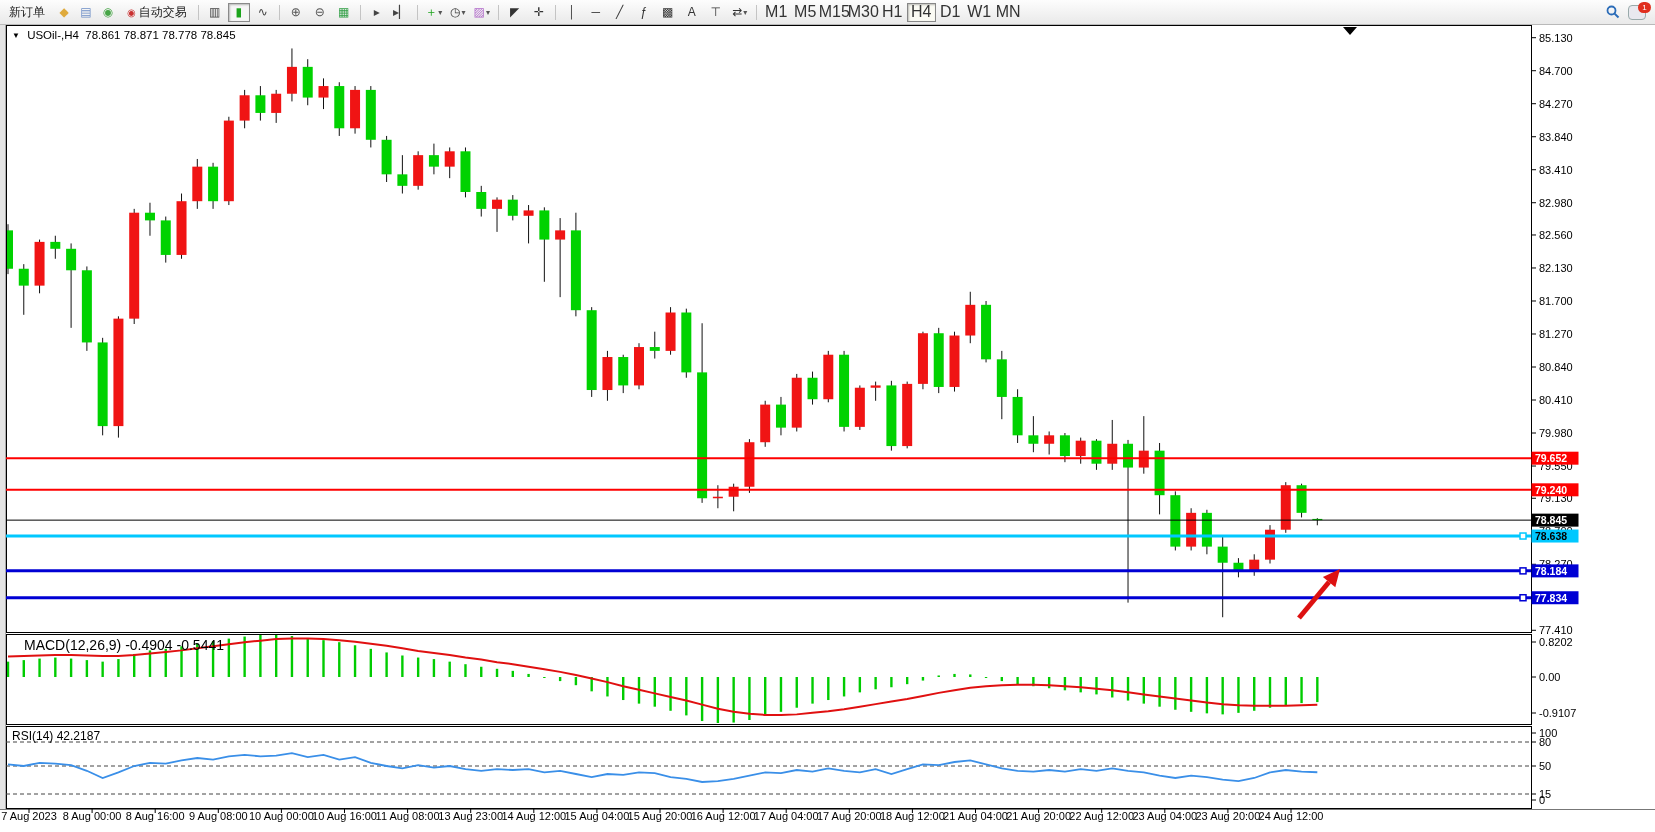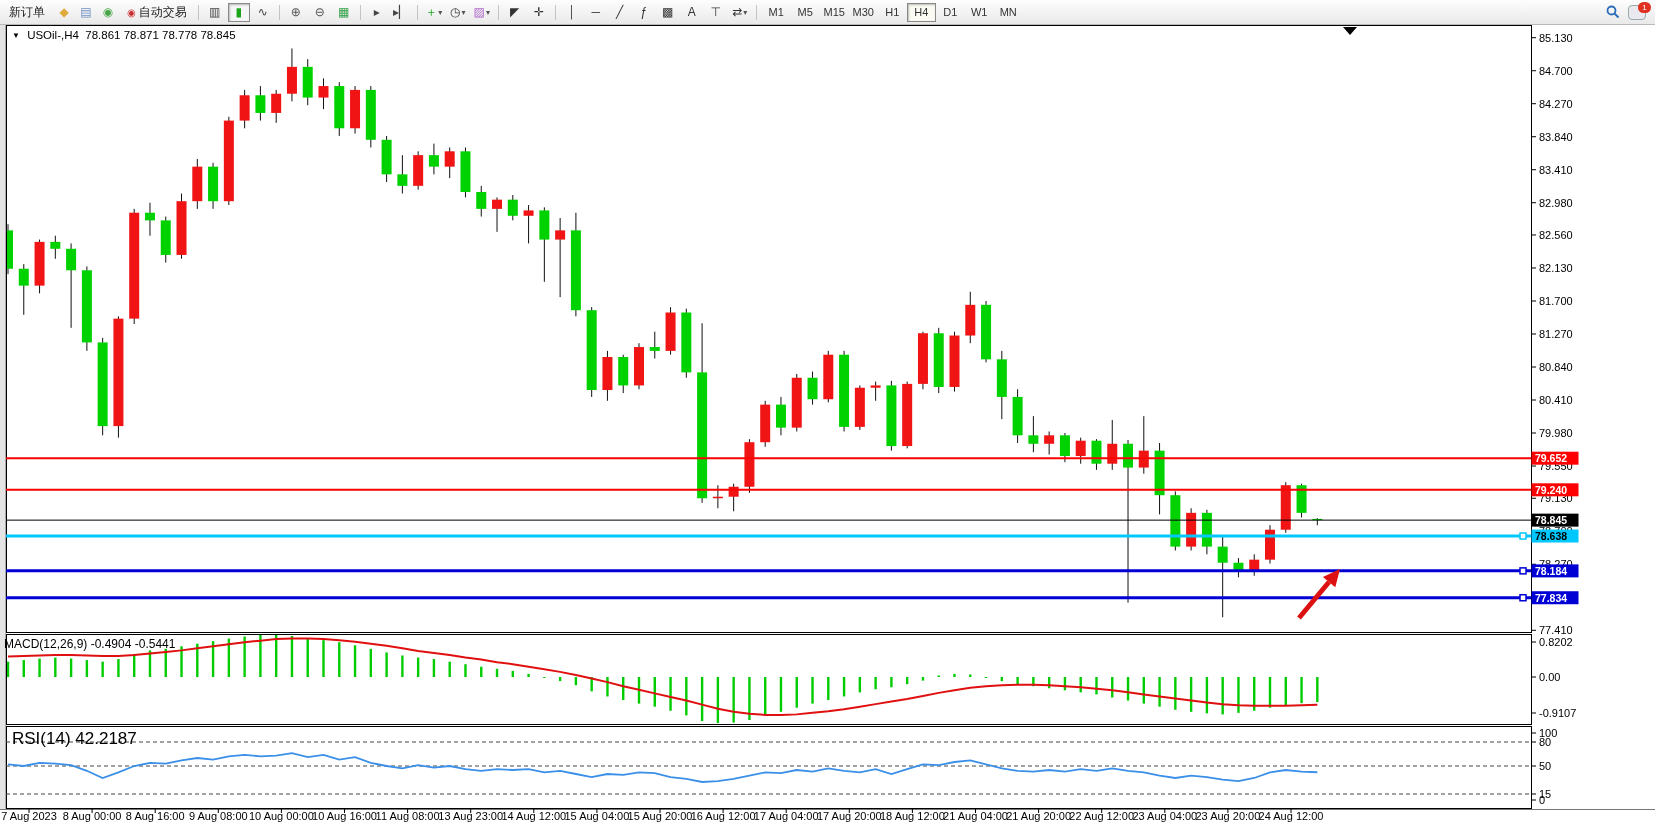--- a/index.html
+++ b/index.html
@@ -10,21 +10,21 @@
     background:linear-gradient(#fdfdfd,#e9e9e9);border-bottom:1px solid #b9b9b9;
     display:flex;align-items:center;gap:2px;padding:12px 3px;box-sizing:border-box;z-index:20;font-size:12px;}
   .tb-btn{display:inline-flex;align-items:center;gap:3px;height:17px;padding:0 5px;border:1px solid transparent;
     background:transparent;font-size:12px;color:#222;cursor:default;white-space:nowrap;font-family:"Liberation Sans",sans-serif;}
   .tb-ico{display:inline-flex;align-items:center;justify-content:center;width:20px;height:17px;
     font-size:12px;border:1px solid transparent;}
   .tb-ico.active{background:#f6f6f6;border:1px solid #8a8a8a;box-shadow:inset 1px 1px 2px rgba(0,0,0,.25);}
   .tb-sep{width:1px;height:15px;background:#c4c4c4;margin:0 3px;}
   .tb-dd{font-size:8px;color:#555;margin-left:1px;}
   .tf-btn{width:27px;height:17px;display:inline-flex;align-items:center;justify-content:center;
-    font-size:11px;color:#333;border:1px solid transparent;}
+    font-size:16px;color:#333;border:1px solid transparent;}
   .tf-btn.active{background:#fbfbf4;border:1px solid #888;box-shadow:inset 1px 1px 2px rgba(0,0,0,.25);text-align:center;}
   #tb-right{margin-left:auto;display:flex;align-items:center;gap:8px;padding-right:6px;}
   #chat-icon{position:relative;width:16px;height:13px;background:#e9e9ef;border:1px solid #9aa;border-radius:4px;}
   #chat-badge{position:absolute;right:-6px;top:-4px;min-width:11px;height:11px;border-radius:6px;background:#e03020;
     color:#fff;font-size:8px;line-height:11px;text-align:center;padding:0 1px;}
   
   #left-strip{position:absolute;left:0;top:20px;width:6px;height:812px;background:#e4e4e4;border-right:1px solid #aaa;box-sizing:border-box;}
   .panel{position:absolute;background:#fff;border:1px solid #000;box-sizing:border-box;}
   #main-panel{left:6px;top:25px;width:1526px;height:608px;}
   #macd-panel{left:6px;top:634px;width:1526px;height:91px;}
@@ -105,22 +105,22 @@
   <div id="macd-panel" class="panel"></div>
   <div id="rsi-panel" class="panel"></div>
   <div id="price-axis"></div>
   <div id="time-axis"></div>
 
   <div class="overlay-title" id="main-title" style="left:12px;top:29px;">
     <span class="tri">▼</span>
     <span>USOil-,H4</span>&nbsp;
     <span>78.861 78.871 78.778 78.845</span>
   </div>
-  <div class="overlay-title" style="left:4px;top:637px;font-size:12px;">MACD(12,26,9) -0.4904 -0.5441</div>
-  <div class="overlay-title" style="left:12px;top:729px;font-size:17px;">RSI(14) 42.2187</div>
+  <div class="overlay-title" style="left:24px;top:637px;font-size:14px;">MACD(12,26,9) -0.4904 -0.5441</div>
+  <div class="overlay-title" style="left:12px;top:729px;font-size:12px;">RSI(14) 42.2187</div>
 
   <svg id="chart-svg" xmlns="http://www.w3.org/2000/svg">
       <defs>
   <clipPath id="clipMain">
           <rect x="7" y="26" width="1523" height="605"></rect>
         </clipPath>
   <clipPath id="clipMacd">
           <rect x="7" y="635" width="1523" height="88"></rect>
         </clipPath>
   <clipPath id="clipRsi">

